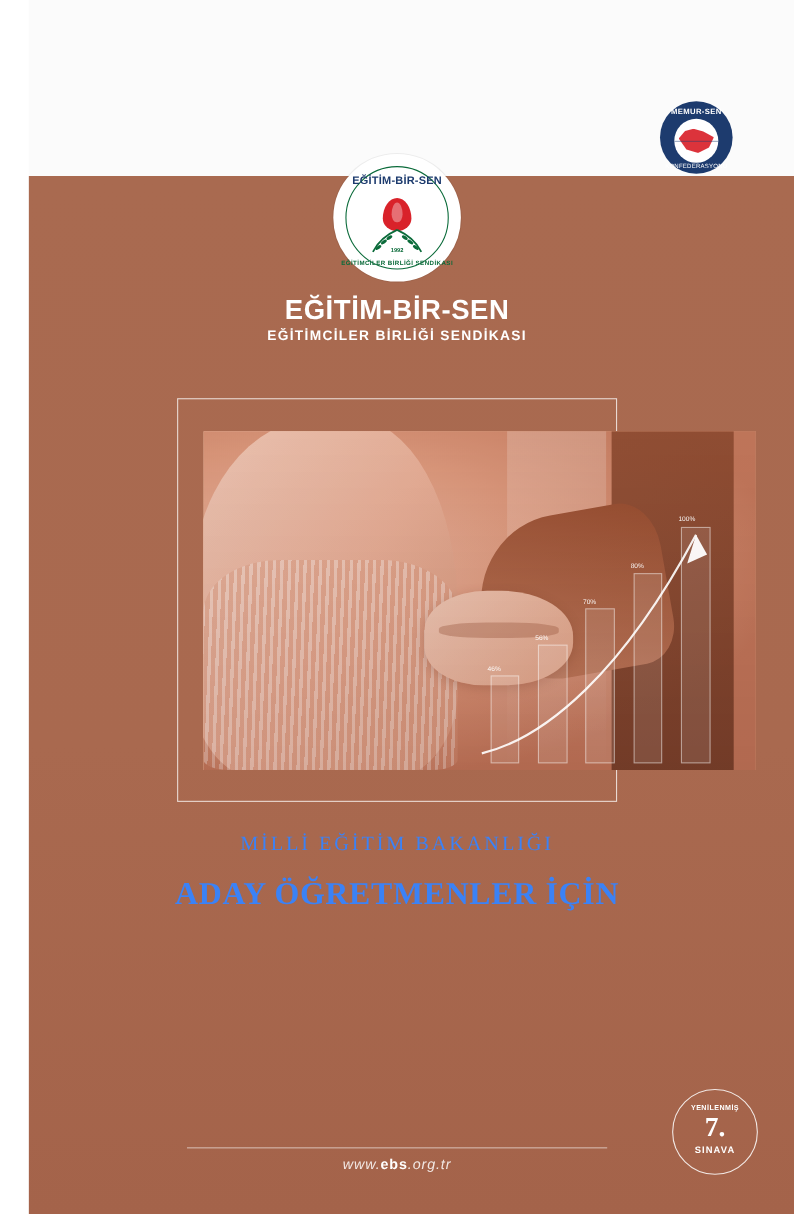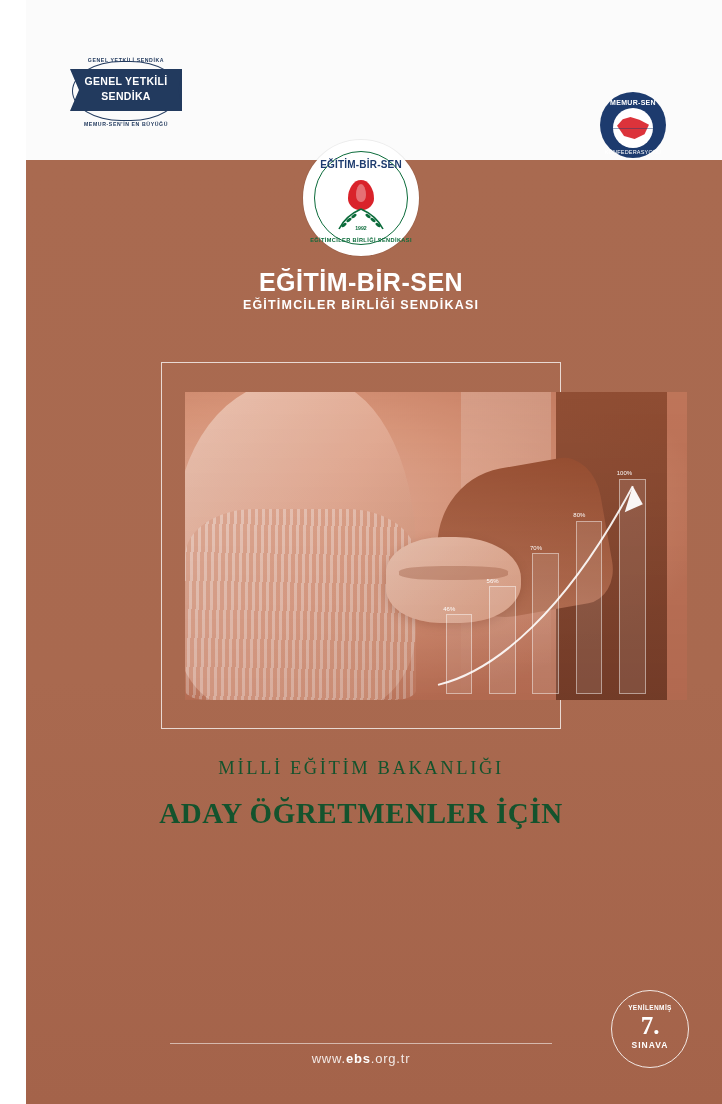--- a/index.html
+++ b/index.html
@@ -257,21 +257,21 @@
     font-family:"Liberation Sans", sans-serif;
   }
   .photo .arrowline { position:absolute; inset:0; }
 
   
   .titles {
     position: absolute;
     left: 0; top: 758px; width: 722px;
     text-align: center;
     z-index: 6;
-    color: #14532d;
+    color: #3b82f6;
     font-family: "Liberation Serif", serif;
   }
   .t-kicker {
     font-size: 18.5px; letter-spacing: 2.6px; font-weight: normal;
   }
   .t-main1 {
     margin-top: 18px;
     font-size: 29px; font-weight: bold; letter-spacing: .6px;
   }
   .t-main2 {
@@ -304,39 +304,31 @@
   .footer-url {
     position: absolute;
     left: 0; bottom: 38px; width: 722px;
     text-align: center;
     color: #ffffff;
     font-size: 13px;
     letter-spacing: .8px;
     z-index: 7;
   }
   .footer-url b { font-weight: bold; }
-  .footer-url .dim { opacity: .85; }
+  .footer-url .dim { opacity: .85; font-style: italic; }
 </style>
 </head>
 <body>
 
 <div class="page">
 
   <div class="body-bg shade"></div>
   <div class="top-band"></div>
   <div class="spine"></div>
 
-  <div class="badge-left">
-    <div class="ring"></div>
-    <div class="arc-top">GENEL YETKİLİ SENDİKA</div>
-    <div class="ribbon"></div>
-    <div class="l1">GENEL YETKİLİ</div>
-    <div class="l2">SENDİKA</div>
-    <div class="arc-bot">MEMUR-SEN'İN EN BÜYÜĞÜ</div>
-  </div>
 
   <div class="badge-memur">
     <div class="mtop">MEMUR-SEN</div>
     <div class="globe"></div>
     <div class="mbot">KONFEDERASYONU</div>
   </div>
 
   <div class="logo-wrap">
     <div class="logo-circle">
       <div class="inner-ring"></div>

